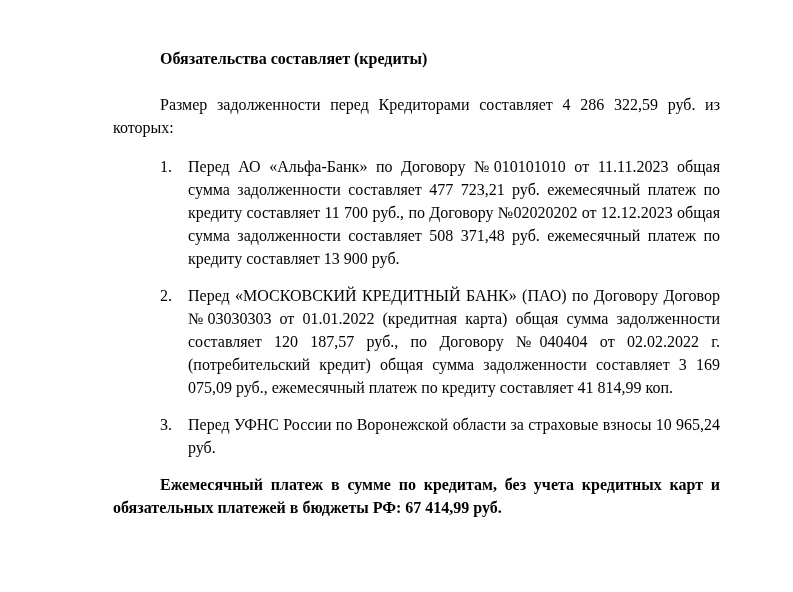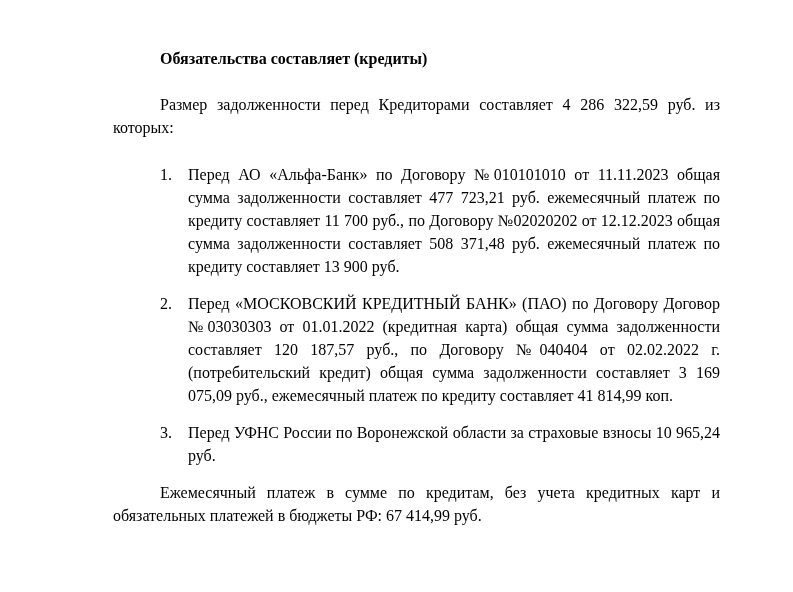--- a/index.html
+++ b/index.html
@@ -27,21 +27,21 @@
     margin: 0 0 23px 0;
   }
   .para {
     margin: 0;
     text-align: justify;
   }
   .indent {
     text-indent: 47px;
   }
   .intro-para {
-    margin-bottom: 24px;
+    margin-bottom: 16px;
   }
   .debt-list {
     margin: 0;
     padding: 0;
   }
   .list-item {
     position: relative;
     padding-left: 75px;
     text-align: justify;
     margin-bottom: 14px;
@@ -50,20 +50,21 @@
     position: absolute;
     left: 47px;
     top: 0;
     text-align: left;
   }
   .item-text {
     display: inline;
   }
   .footer-para {
     margin-top: 9px;
+    font-weight: bold;
   }
 </style>
 </head>
 <body>
 
 <div class="page">
 
   <p class="doc-title">Обязательства составляет (кредиты)</p>
 
   <p class="para indent intro-para">Размер задолженности перед Кредиторами составляет 4 286 322,59 руб. из которых:</p>

